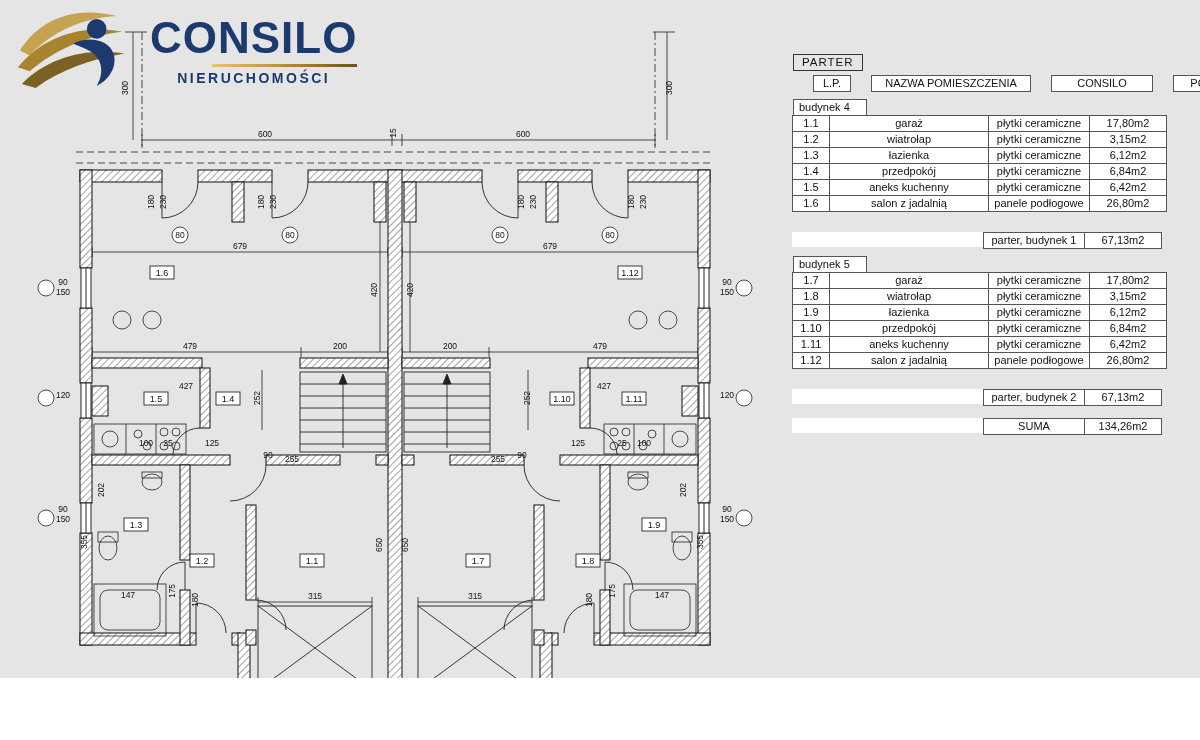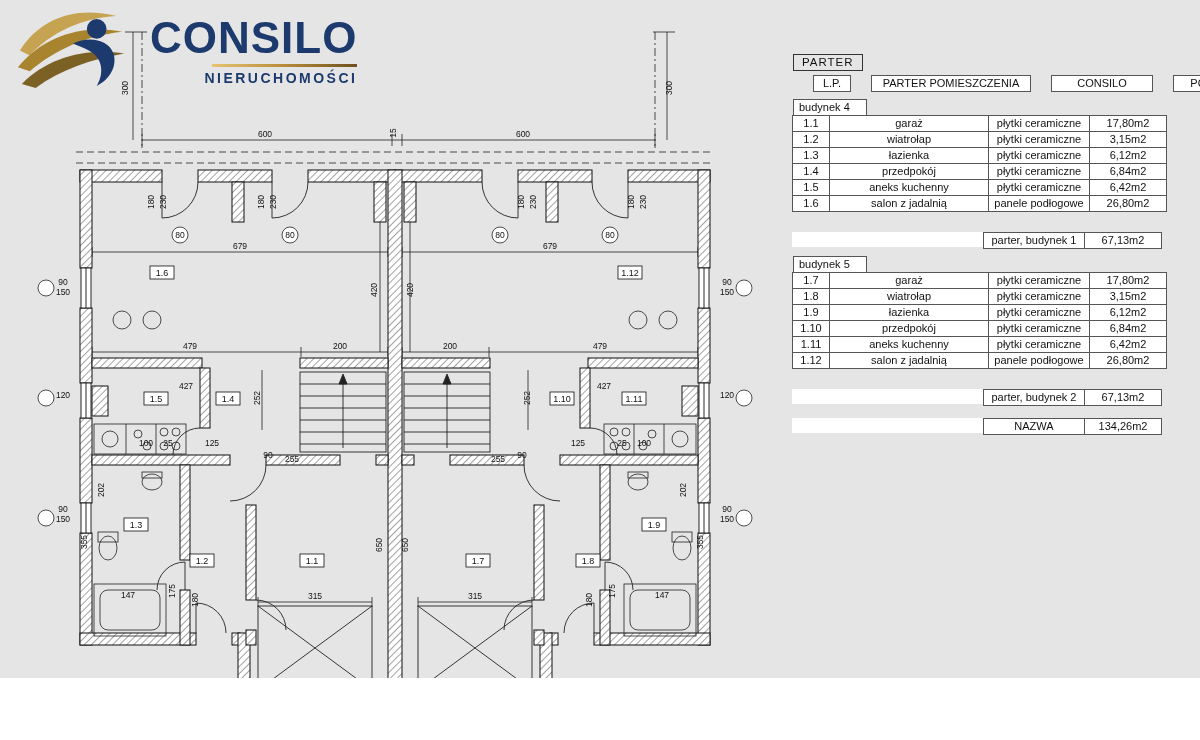--- a/index.html
+++ b/index.html
@@ -4,21 +4,21 @@
 <style>
   html,body{margin:0;padding:0;background:#fff;}
   .page{position:relative;width:1200px;height:678px;background:#e5e5e5;overflow:hidden;
         font-family:"Liberation Sans",sans-serif;color:#111;}
 
   
   .logo{position:absolute;left:14px;top:4px;display:flex;align-items:center;gap:10px;}
   .logo-text{display:flex;flex-direction:column;}
   .brand{font-size:44px;font-weight:bold;color:#1c3a6e;line-height:1;letter-spacing:1px;}
   .brand-rule{height:3px;background:linear-gradient(90deg,#e6c472,#b68c3a,#6f511c);margin:4px 0 3px 62px;}
-  .brand-sub{font-size:14px;font-weight:bold;color:#1c3a6e;letter-spacing:2.5px;text-align:right;}
+  .brand-sub{font-size:14px;font-weight:bold;color:#1c3a6e;letter-spacing:2.5px;text-align:center;}
 
   
   .plan-svg{position:absolute;left:0;top:0;}
   .dim-t{font:8.5px "Liberation Sans",sans-serif;fill:#111;}
   .room-t{font:9px "Liberation Sans",sans-serif;fill:#111;}
 
   
   .rt{position:absolute;left:793px;top:54px;font-size:11px;}
   .rt-title{border:1px solid #333;display:inline-block;padding:0 8px;height:15px;line-height:15px;
             letter-spacing:1px;margin-bottom:5px;font-size:11.5px;}
@@ -412,21 +412,21 @@
           <text x="478" y="564" text-anchor="middle" class="room-t">1.7</text>
         </g>
       </g>
   </svg>
 
   <div class="rt">
     <div class="rt-title">PARTER</div>
     <div id="table-root">
         <div class="tr">
           <div class="tc th" style="width: 36px;">L.P.</div>
-          <div class="tc th" style="width: 158px;">PARTER POMIESZCZENIA</div>
+          <div class="tc th" style="width: 158px;">NAZWA POMIESZCZENIA</div>
           <div class="tc th" style="width: 100px;">CONSILO</div>
           <div class="tc th" style="width: 76px;">POW.UŻ</div>
         </div>
         <div class="sec-h">budynek 4</div>
         <div class="tr">
           <div class="tc" style="width: 36px;">1.1</div>
           <div class="tc" style="width: 158px;">garaż</div>
           <div class="tc" style="width: 100px;">płytki ceramiczne</div>
           <div class="tc" style="width: 76px;">17,80m2</div>
         </div>
@@ -502,19 +502,19 @@
           <div class="tc" style="width: 100px;">panele podłogowe</div>
           <div class="tc" style="width: 76px;">26,80m2</div>
         </div>
         <div class="tr subtotal">
           <div class="tc tsp" style="width: 192px;"></div>
           <div class="tc" style="width: 100px; text-align: center;">parter, budynek 2</div>
           <div class="tc" style="width: 76px;">67,13m2</div>
         </div>
         <div class="tr total">
           <div class="tc tsp" style="width: 192px;"></div>
-          <div class="tc" style="width: 100px;">NAZWA</div>
+          <div class="tc" style="width: 100px;">SUMA</div>
           <div class="tc" style="width: 76px;">134,26m2</div>
         </div>
       </div>
   </div>
 
 </div>
 
 </body></html>

